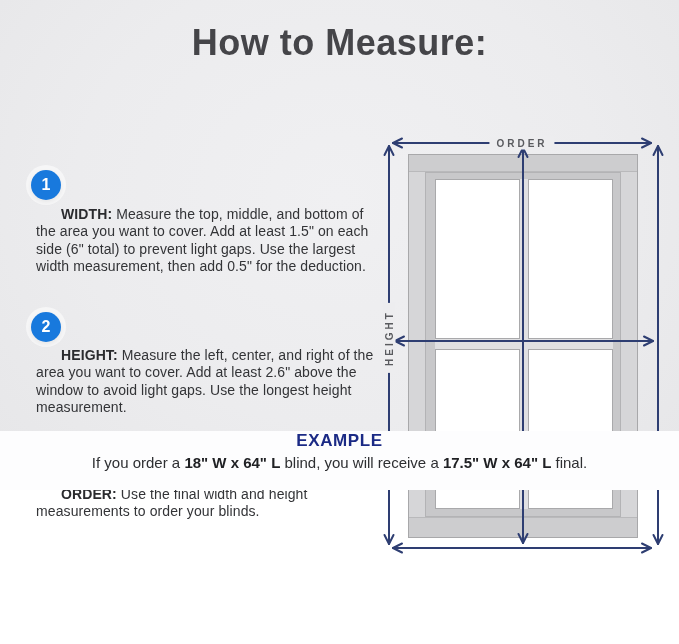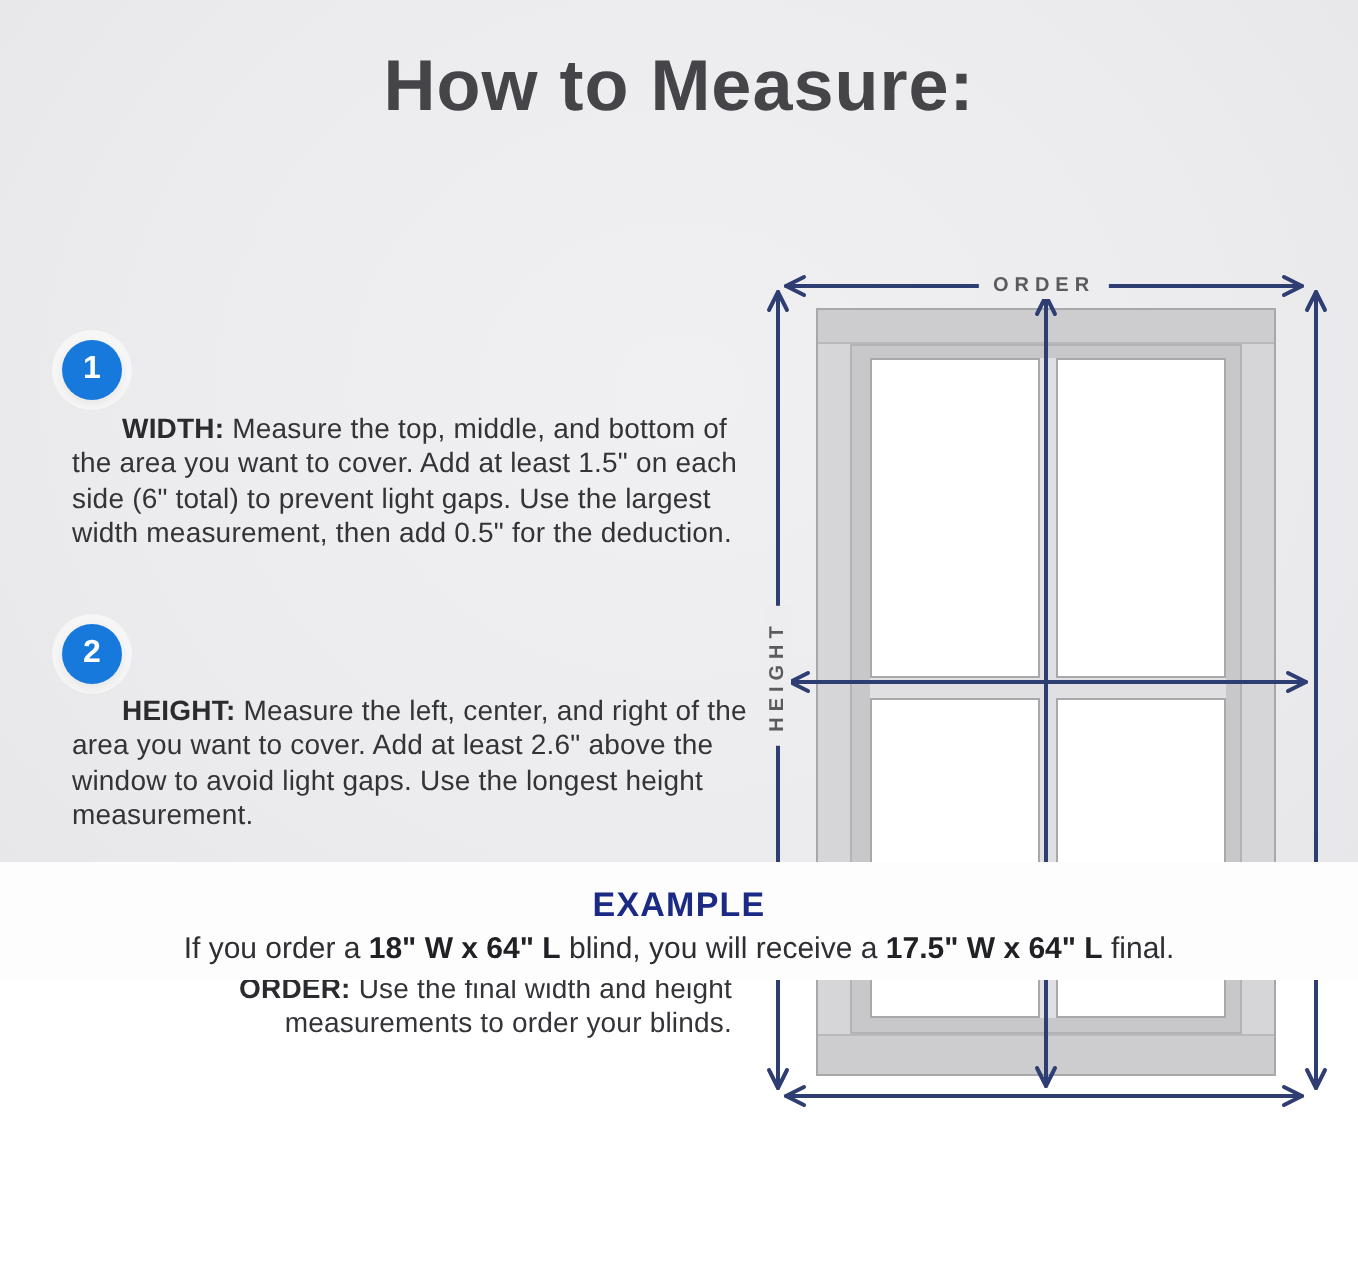--- a/index.html
+++ b/index.html
@@ -47,21 +47,21 @@
     position: absolute;
     font-size: 14px; line-height: 17.4px; color: #333437; letter-spacing: 0.1px;
   }
   .step-text b { font-weight: 700; color: #2a2b2e; margin-left: 25px; }
 
   #badge-1 { left: 31px; top: 170px; }
   #text-1  { left: 36px; top: 206px; width: 334px; }
   #badge-2 { left: 31px; top: 312px; }
   #text-2  { left: 36px; top: 347px; width: 342px; }
   #badge-3 { left: 31px; top: 448px; }
-  #text-3  { left: 36px; top: 486px; width: 330px; text-align: right; }
+  #text-3  { left: 36px; top: 486px; width: 330px; }
 
   
   .diagram { position: absolute; left: 380px; top: 135px; width: 292px; height: 430px; }
 
   .win-frame {
     position: absolute; left: 28px; top: 19px; width: 230px; height: 384px;
     background: #d6d6d8; border: 1px solid #a8a8aa;
   }
   .win-band-top {
     position: absolute; left: 0; top: 0; width: 100%; height: 17px;
@@ -94,21 +94,20 @@
   }
   #width-label  { left: 142px; top: 8px;  transform: translate(-50%, -50%); }
   #height-label { left: 9px;  top: 203px; transform: translate(-50%, -50%) rotate(-90deg); }
 
   
   .footer {
     position: absolute; left: 0; bottom: 0; width: 679px; height: 59px;
     background: #fdfdfe; text-align: center;
   }
   .example-heading {
-    margin-top: 12px;
     font-size: 17px; font-weight: 800; color: #1b2a85; letter-spacing: 0.6px;
   }
   .example-line {
     margin-top: 3px;
     font-size: 15px; color: #2e2f32;
   }
   .example-line b { font-weight: 700; color: #202124; }
 </style>
 </head>
 <body>

